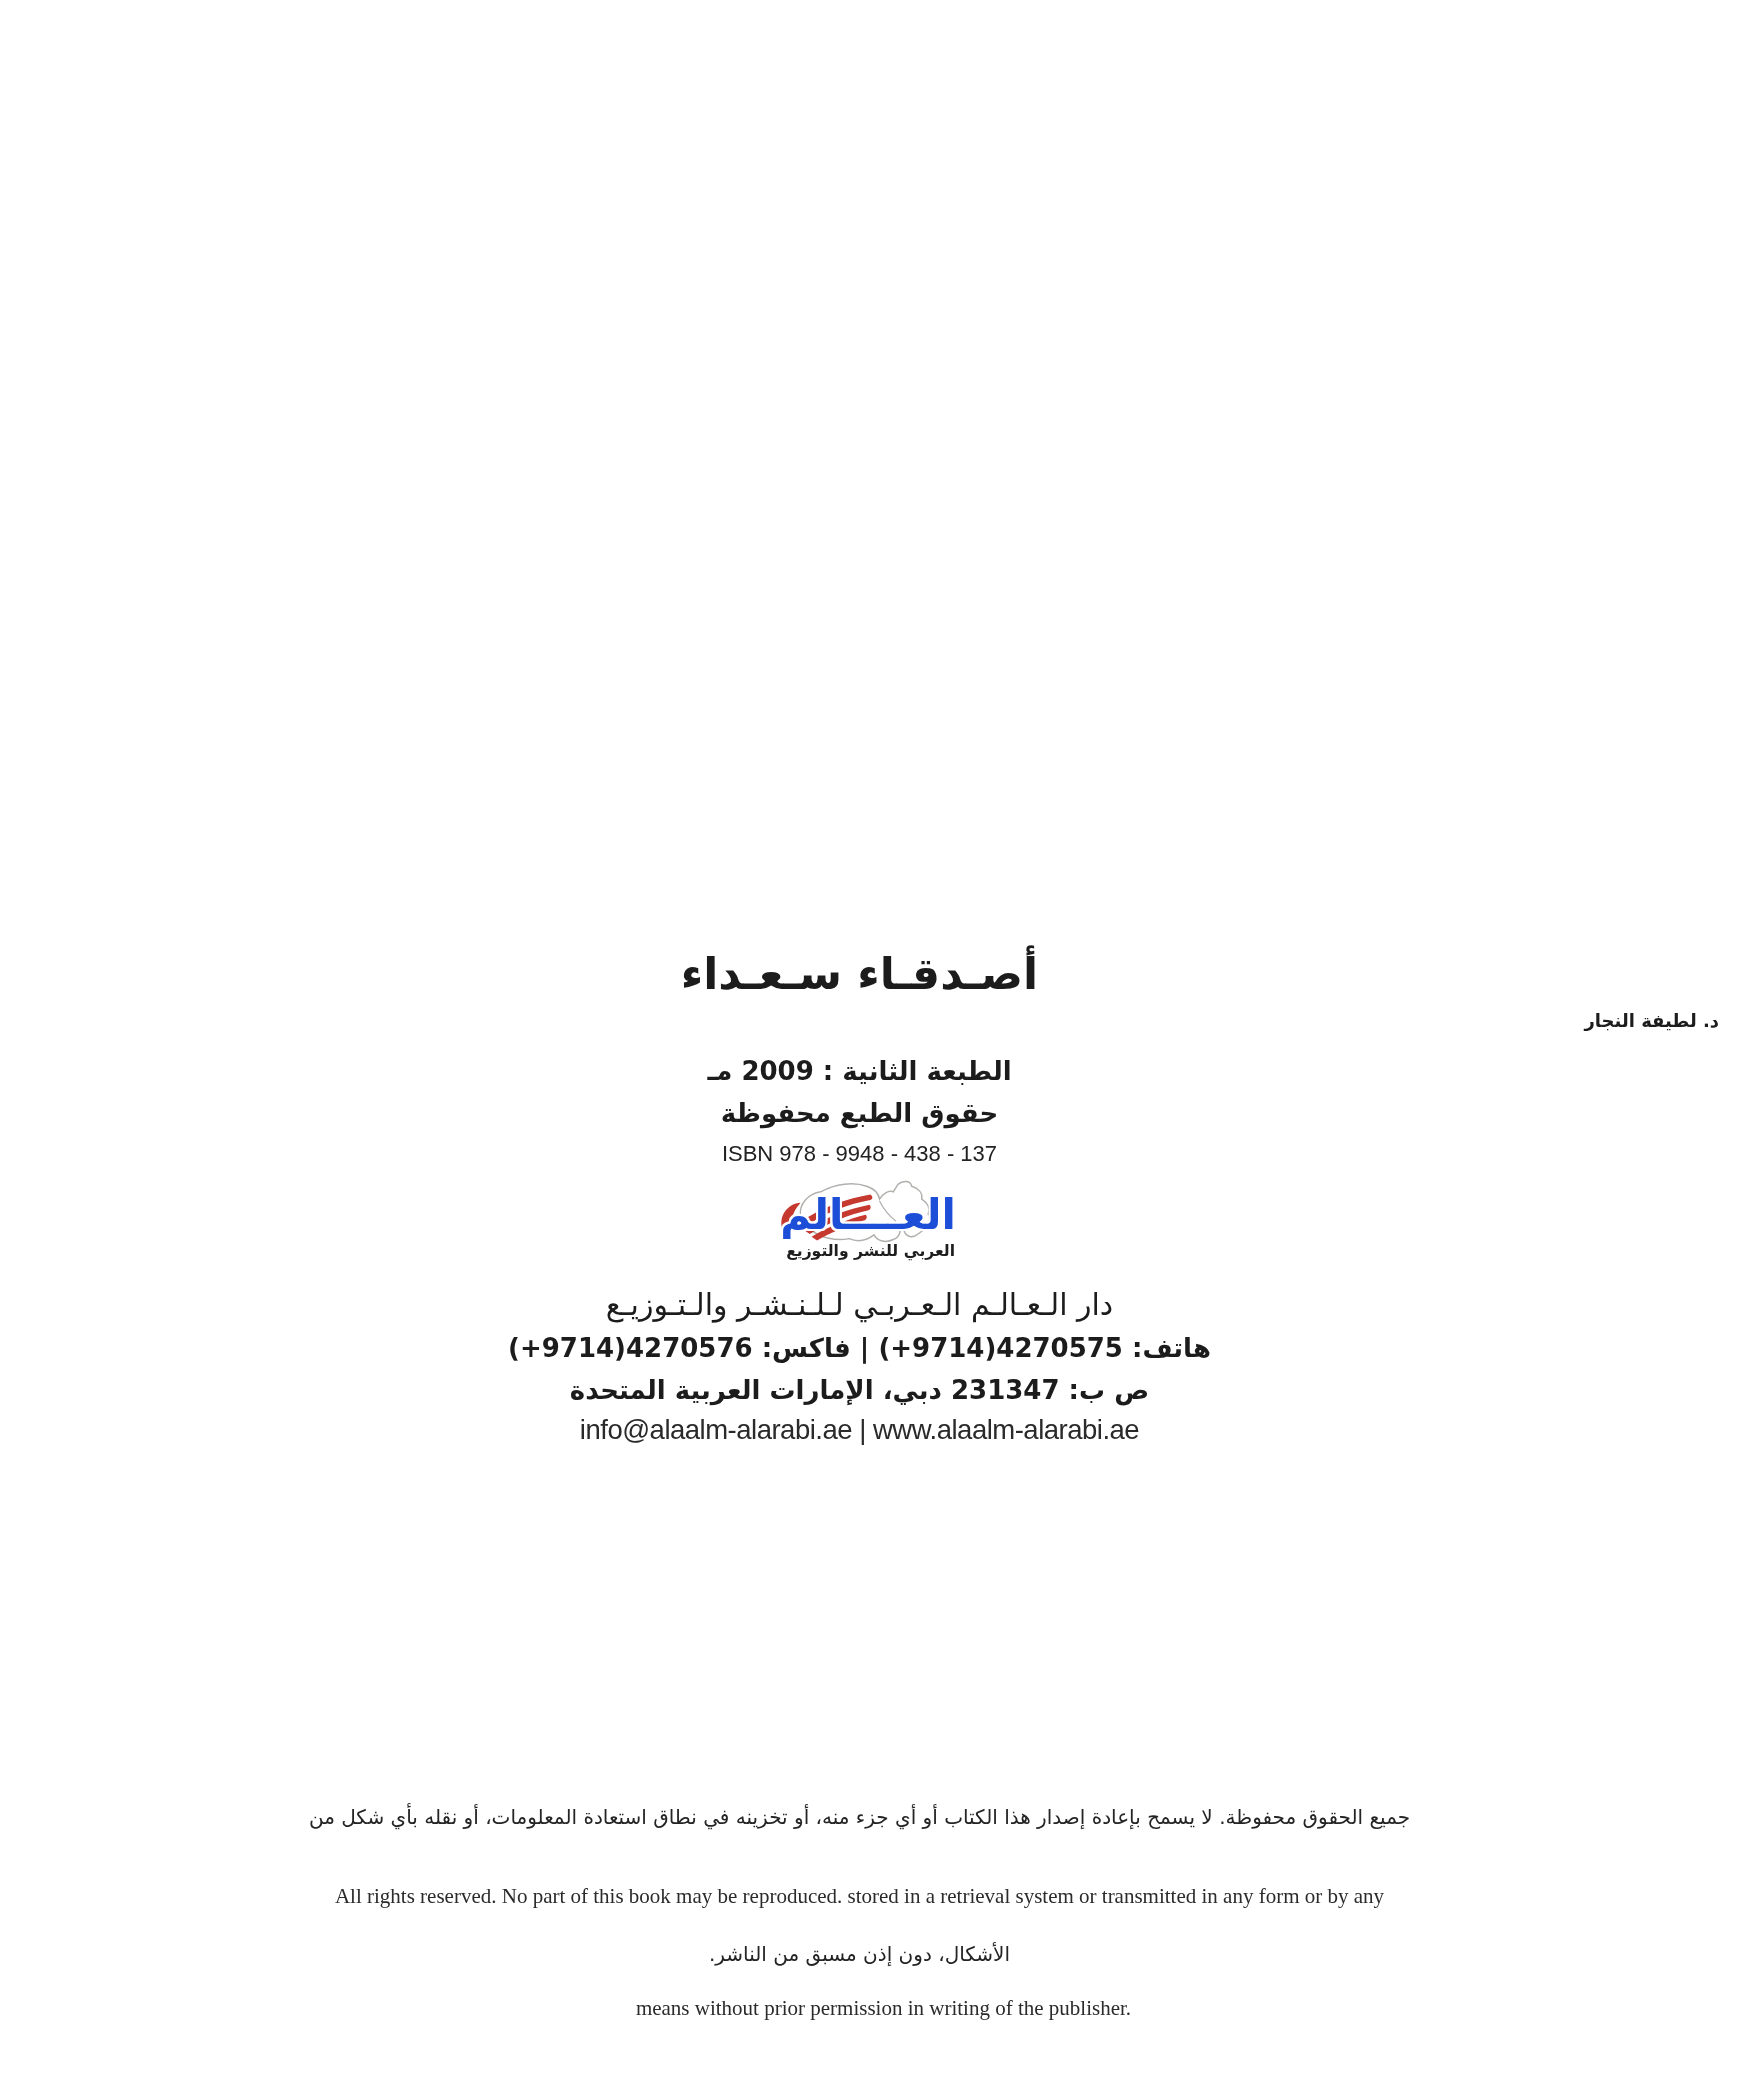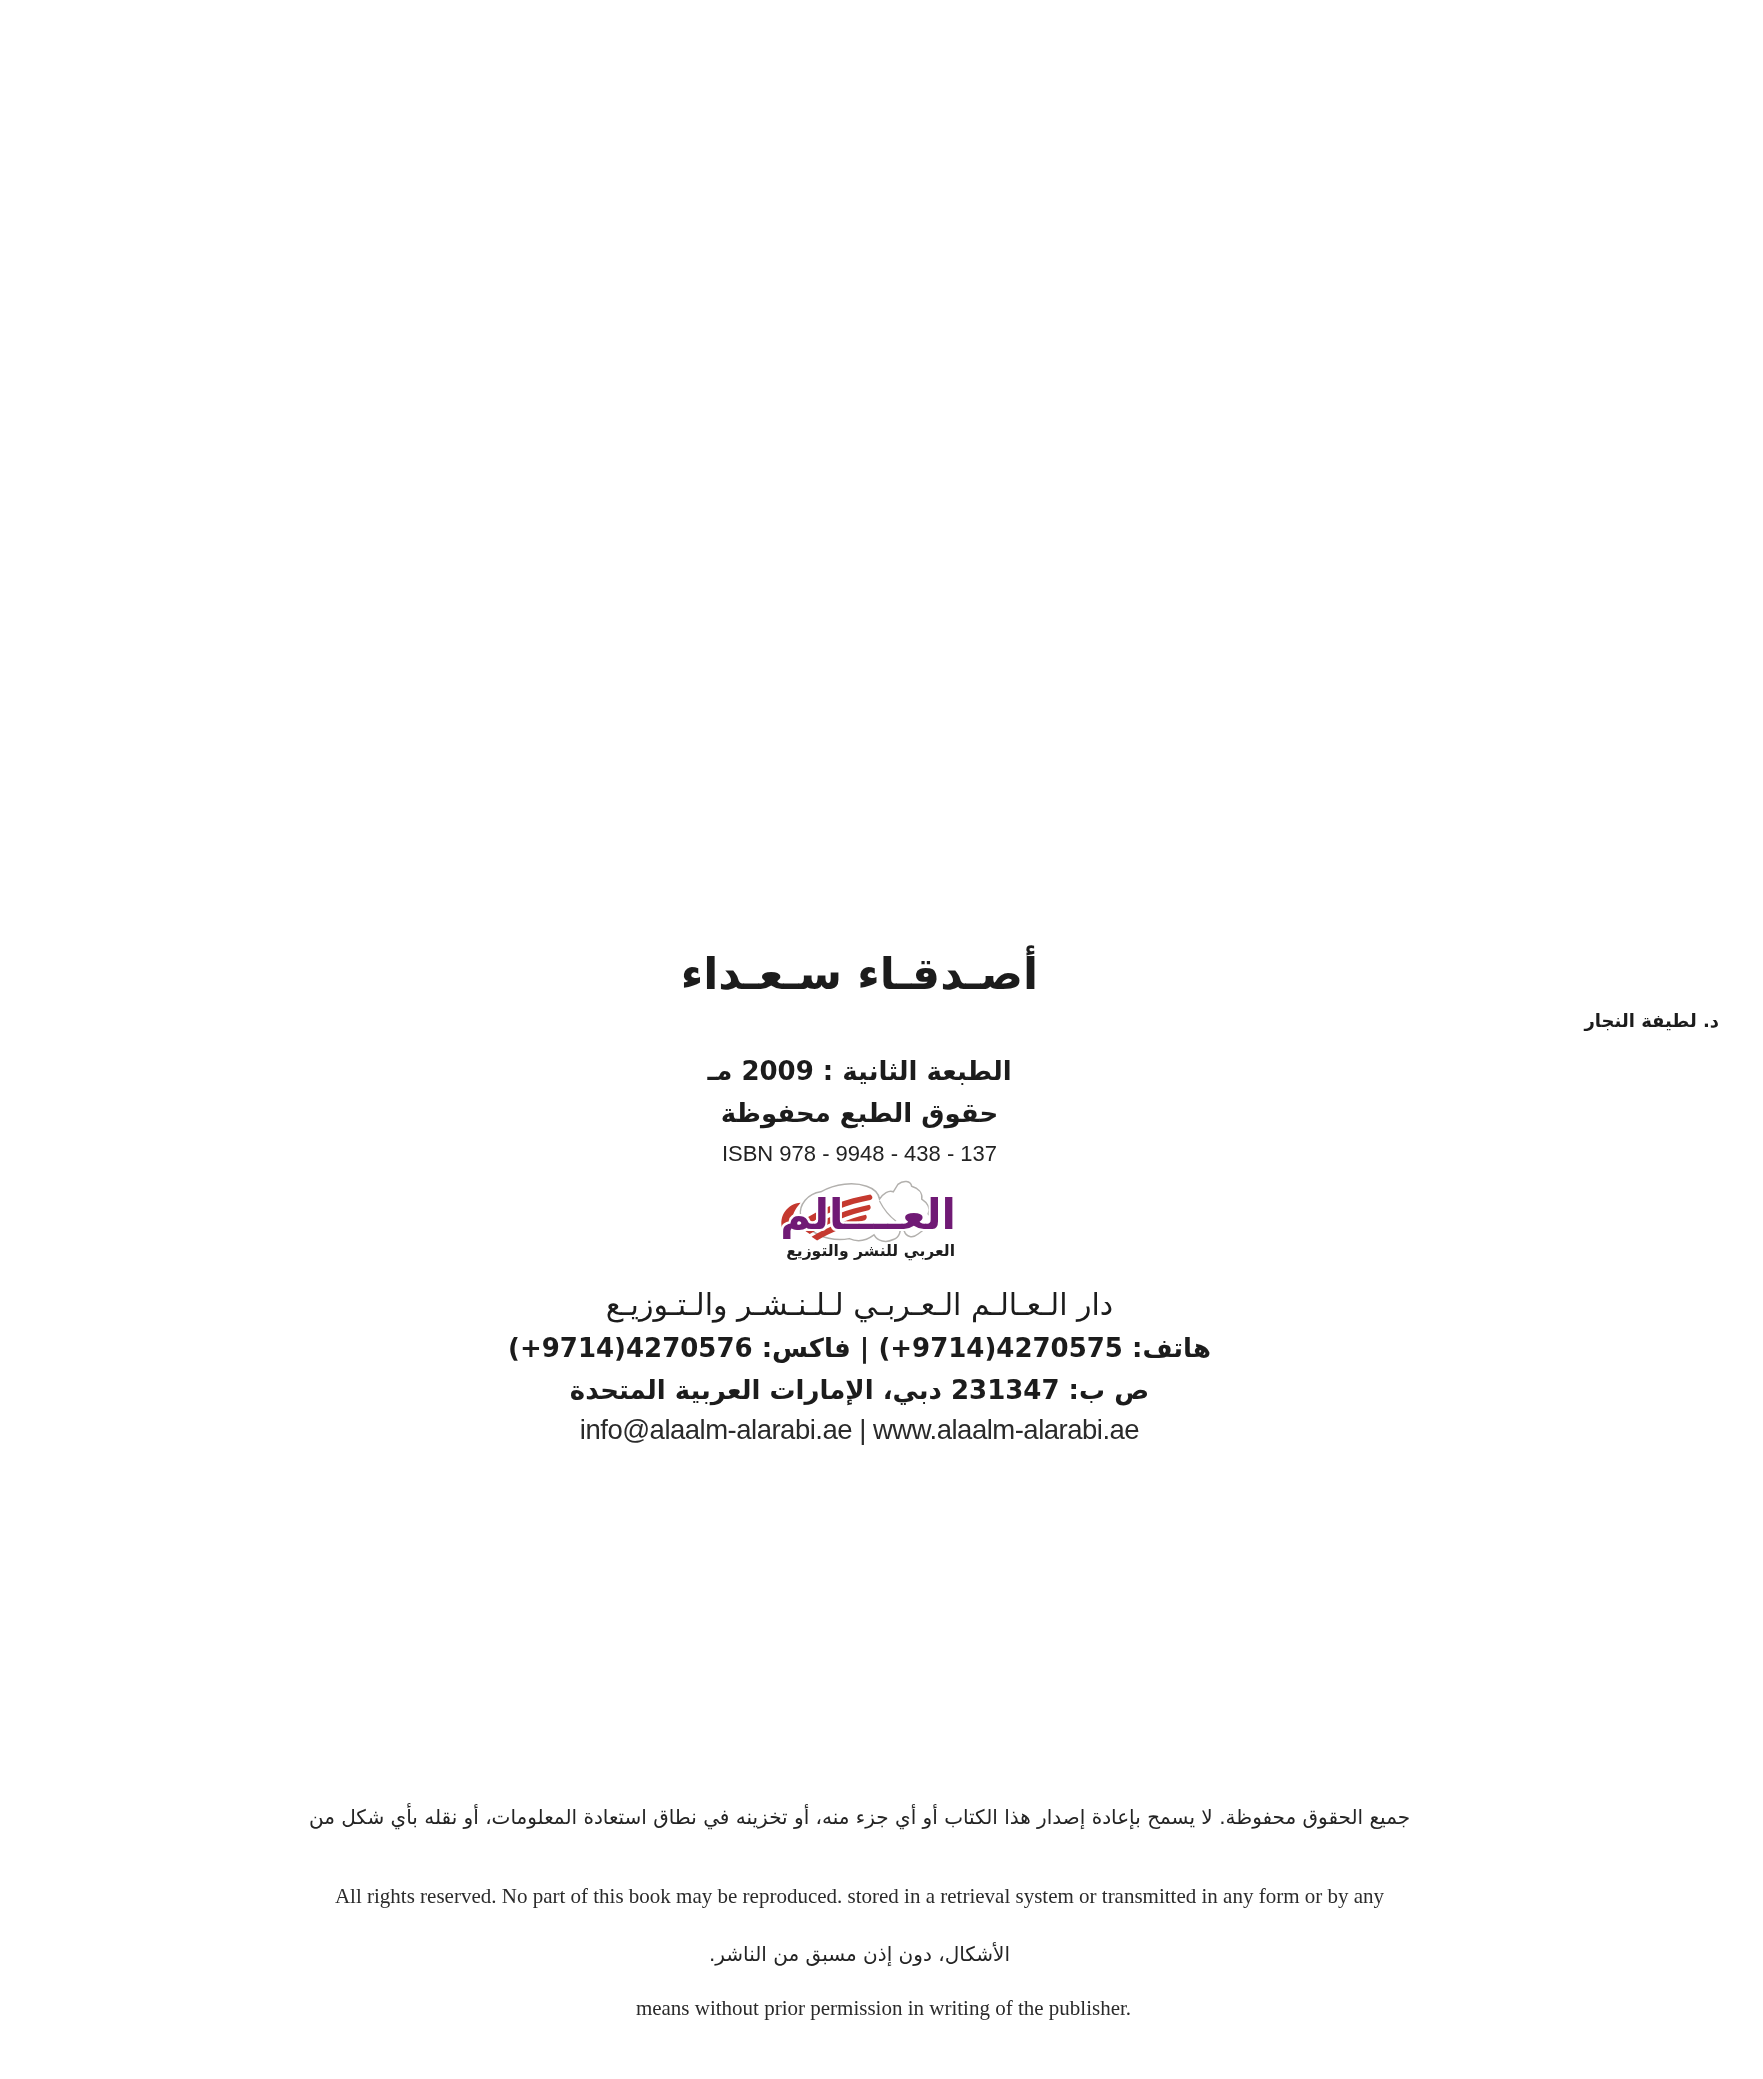--- a/index.html
+++ b/index.html
@@ -22,21 +22,21 @@
   .ar{direction:rtl;}
   .title-line{top:948px;font-size:44px;font-weight:700;letter-spacing:0.9px;}
   .author-line{top:1010px;font-size:18px;font-weight:700;text-align:right;}
   .edition-line{top:1056px;font-size:26px;font-weight:700;}
   .rights-line{top:1098px;font-size:26px;font-weight:700;}
   .isbn-line{top:1141px;font-size:22px;font-weight:400;font-family:"Liberation Sans",sans-serif;color:#232323;}
   .logo-svg{position:absolute;left:762px;top:1177px;}
   .logo-wordmark{
     position:absolute;left:681px;top:1194px;width:275px;
     text-align:right;direction:rtl;
-    font-size:42px;font-weight:700;line-height:1;color:#701a75;
+    font-size:42px;font-weight:700;line-height:1;color:#1d4ed8;
     text-shadow:-1.8px 0 0 #fff,1.8px 0 0 #fff,0 -1.8px 0 #fff,0 1.8px 0 #fff,
                 -1.8px -1.8px 0 #fff,1.8px 1.8px 0 #fff,-1.8px 1.8px 0 #fff,1.8px -1.8px 0 #fff;
     white-space:nowrap;
   }
   .logo-tagline{
     position:absolute;left:681px;top:1242px;width:274px;
     text-align:right;direction:rtl;
     font-size:15.6px;font-weight:700;color:#1d1d1d;
     text-shadow:-1.8px 0 0 #fff,1.8px 0 0 #fff,0 -1.8px 0 #fff,0 1.8px 0 #fff;
     white-space:nowrap;

